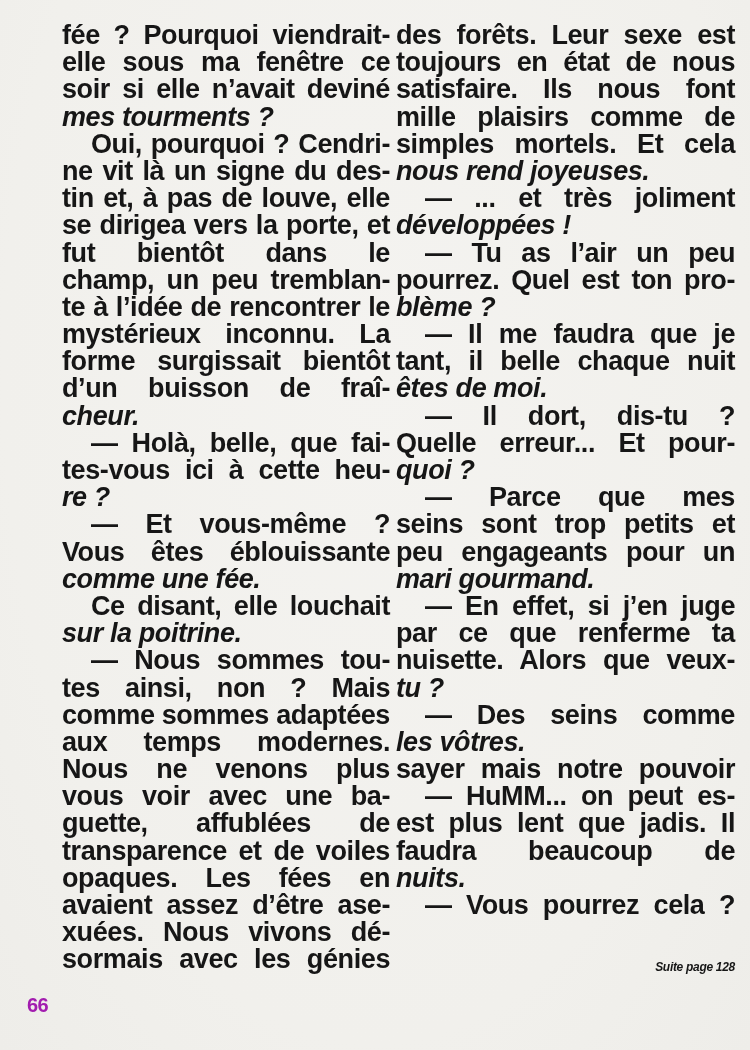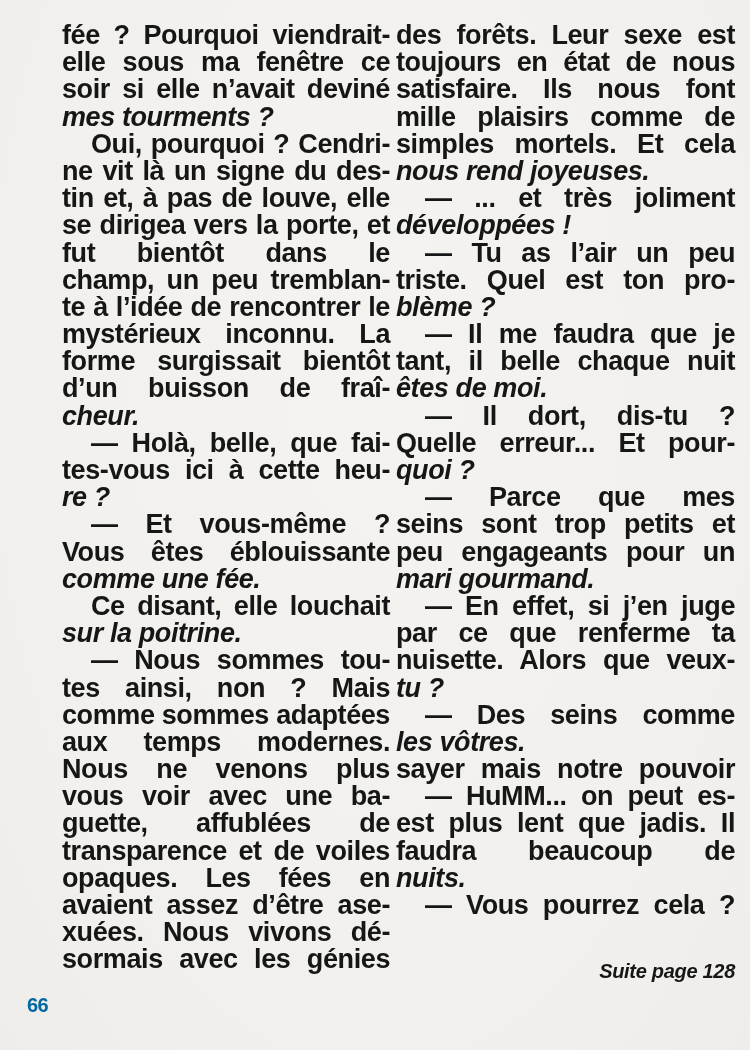--- a/index.html
+++ b/index.html
@@ -43,28 +43,28 @@
   }
   .suite {
     position: absolute;
     left: 396px;
     width: 339px;
     top: 960px;
     text-align: right;
     color: #161616;
     font-weight: 700;
     font-style: italic;
-    font-size: 20px;
+    font-size: 12px;
     letter-spacing: -0.3px;
   }
   .pagenum {
     position: absolute;
     left: 27px;
     top: 994px;
-    color: #0369a1;
+    color: #a21caf;
     font-weight: 700;
     font-size: 20px;
     letter-spacing: -0.5px;
   }
 </style>
 </head>
 <body>
 
 <div class="page">
   <div class="col col-left">
@@ -107,21 +107,21 @@
   <div class="col col-right">
       <div class="line">des forêts. Leur sexe est</div>
       <div class="line">toujours en état de nous</div>
       <div class="line">satisfaire. Ils nous font</div>
       <div class="line">mille plaisirs comme de</div>
       <div class="line">simples mortels. Et cela</div>
       <div class="line end">nous rend joyeuses.</div>
       <div class="line indent">— ... et très joliment</div>
       <div class="line end">développées !</div>
       <div class="line indent">— Tu as l’air un peu</div>
-      <div class="line">triste. Quel est ton pro-</div>
+      <div class="line">pourrez. Quel est ton pro-</div>
       <div class="line end">blème ?</div>
       <div class="line indent">— Il me faudra que je</div>
       <div class="line">tant, il belle chaque nuit</div>
       <div class="line end">êtes de moi.</div>
       <div class="line indent">— Il dort, dis-tu ?</div>
       <div class="line">Quelle erreur... Et pour-</div>
       <div class="line end">quoi ?</div>
       <div class="line indent">— Parce que mes</div>
       <div class="line">seins sont trop petits et</div>
       <div class="line">peu engageants pour un</div>

